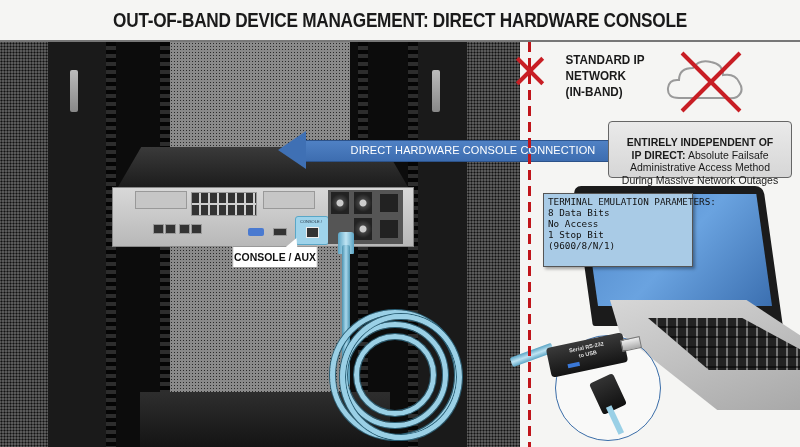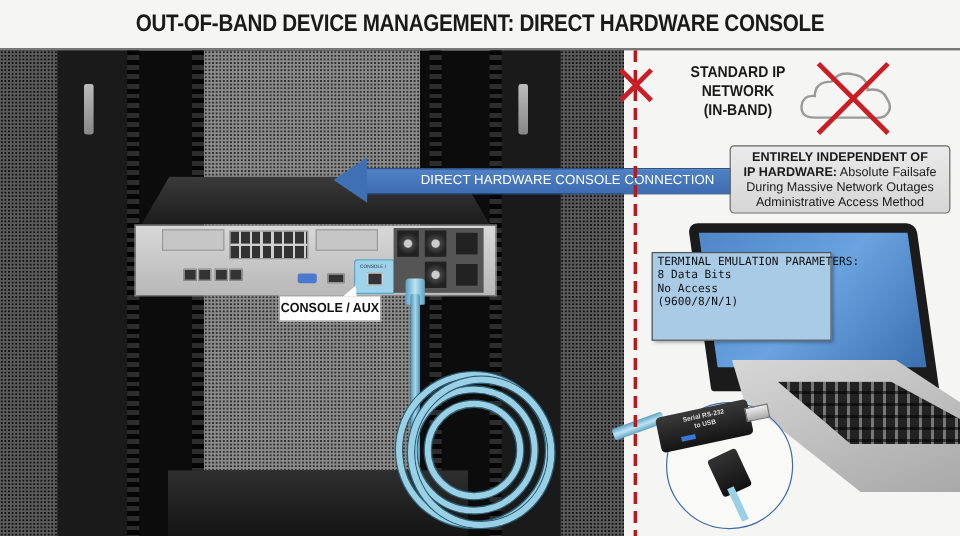--- a/index.html
+++ b/index.html
@@ -44,31 +44,31 @@
   
   .divider { position: absolute; left: 528px; top: 42px; width: 3px; height: 405px; background-image: repeating-linear-gradient(to bottom, #c0151a 0 10px, transparent 10px 16px); }
   .x-mark { position: absolute; width: 30px; height: 30px; }
   .x-mark::before, .x-mark::after { content:""; position:absolute; left:50%; top:-3px; width:4px; height:36px; background:#c81e24; margin-left:-2px; }
   .x-mark::before { transform: rotate(45deg); }
   .x-mark::after { transform: rotate(-45deg); }
   .x-big { position: absolute; width: 62px; height: 62px; }
   .x-big::before, .x-big::after { content:""; position:absolute; left:50%; top:-10px; width:4px; height:82px; background:#c81e24; margin-left:-2px; }
   .x-big::before { transform: rotate(45deg); }
   .x-big::after { transform: rotate(-45deg); }
-  .std-ip { position: absolute; left: 560px; top: 52px; width: 110px; text-align: center; font-weight: bold; font-size: 13px; line-height: 16px; color: #1a1a1a; }
+  .std-ip { position: absolute; left: 560px; top: 52px; width: 110px; font-weight: bold; font-size: 13px; line-height: 16px; color: #1a1a1a; }
   .std-ip div { transform: scaleX(0.9); }
   .cloud { position: absolute; left: 665px; top: 58px; width: 82px; height: 44px; }
-  .independent { position: absolute; left: 608px; top: 121px; width: 184px; height: 57px; background: linear-gradient(#eaeaea, #d6d6d6); border: 1px solid #666; border-radius: 4px; font-size: 10.5px; line-height: 12.5px; text-align: center; color: #1a1a1a; padding-top: 3px; box-sizing: border-box; }
+  .independent { position: absolute; left: 608px; top: 121px; width: 184px; height: 57px; background: linear-gradient(#eaeaea, #d6d6d6); border: 1px solid #666; border-radius: 4px; font-size: 10.5px; line-height: 12.5px; text-align: center; color: #1a1a1a; padding-top: 14px; box-sizing: border-box; }
   .independent b { font-weight: bold; }
   
   .laptop-lid { position: absolute; left: 583px; top: 186px; width: 190px; height: 140px; background: #1b1b1b; border-radius: 8px 8px 2px 2px; transform: skewX(8deg); }
   .laptop-screen { position: absolute; left: 8px; top: 8px; right: 8px; bottom: 20px; background: linear-gradient(135deg, #4e86c8, #6aa3e0 50%, #3b6fb0); }
   .laptop-base { position: absolute; left: 610px; top: 300px; width: 195px; height: 110px; background: linear-gradient(160deg, #d7d7d7, #a8a8a8); clip-path: polygon(0 0, 70% 0, 100% 35%, 100% 100%, 55% 100%, 5% 30%); }
   .keys { position: absolute; left: 648px; top: 318px; width: 152px; height: 52px; background-image: repeating-linear-gradient(to right, #222 0 8px, #777 8px 10px), repeating-linear-gradient(to bottom, transparent 0 8px, #777 8px 10px); background-blend-mode: multiply; clip-path: polygon(0 0, 62% 0, 100% 60%, 100% 100%, 40% 100%); }
-  .terminal { position: absolute; left: 543px; top: 210px; width: 150px; height: 74px; background: #a9cbe6; border: 1px solid #555; box-shadow: 2px 2px 3px rgba(0,0,0,0.35); font-family: "DejaVu Sans Mono", monospace; font-size: 9.3px; line-height: 11px; color: #111; padding: 2px 4px; box-sizing: border-box; white-space: pre; }
+  .terminal { position: absolute; left: 543px; top: 193px; width: 150px; height: 74px; background: #a9cbe6; border: 1px solid #555; box-shadow: 2px 2px 3px rgba(0,0,0,0.35); font-family: "DejaVu Sans Mono", monospace; font-size: 9.3px; line-height: 11px; color: #111; padding: 2px 4px; box-sizing: border-box; white-space: pre; }
   .magnifier { position: absolute; left: 555px; top: 335px; width: 104px; height: 104px; border: 1.5px solid #3a6da8; border-radius: 50%; background: rgba(255,255,255,0.4); }
   .adapter { position: absolute; left: 548px; top: 340px; width: 78px; height: 30px; background: linear-gradient(#3a3a3a, #141414); border-radius: 4px; transform: rotate(-12deg); }
   .adapter .lbl { position: absolute; left: 16px; top: 4px; width: 48px; font-size: 5.5px; line-height: 7px; color: #ddd; text-align: center; font-weight: bold; }
   .adapter .usb { position: absolute; left: 18px; top: 20px; width: 12px; height: 4px; background: #3a78d8; }
   .usb-plug { position: absolute; left: 621px; top: 338px; width: 18px; height: 10px; background: linear-gradient(#eee, #aaa); transform: rotate(-12deg); border: 1px solid #777; }
   .db9 { position: absolute; left: 595px; top: 377px; width: 26px; height: 34px; background: linear-gradient(#333, #111); border-radius: 3px; transform: rotate(-25deg); }
   .serial-tail { position: absolute; left: 612px; top: 405px; width: 6px; height: 30px; background: #9ad0e6; transform: rotate(-25deg); }
   .cable-end { position: absolute; left: 510px; top: 350px; width: 44px; height: 10px; background: linear-gradient(#5aa4c4, #bfe4f3, #5aa4c4); transform: rotate(-20deg); border-radius: 2px; }
 </style>
 </head>
@@ -140,32 +140,32 @@
   <div>NETWORK</div>
   <div>(IN-BAND)</div>
 </div>
 <svg class="cloud" viewBox="0 0 82 44">
   <path d="M14 40 Q2 40 3 30 Q4 21 14 22 Q14 10 28 10 Q34 1 46 4 Q58 6 58 17 Q70 15 74 24 Q80 33 72 39 Q68 41 62 40 Z" fill="none" stroke="#9a9a9a" stroke-width="2"></path>
 </svg>
 <div class="x-big" style="left:680px;top:51px;"></div>
 
 <div class="independent">
   <div><b>ENTIRELY INDEPENDENT OF</b></div>
-  <div><b>IP HARDWARE:</b><span> Absolute Failsafe</span></div>
+  <div><b>IP DIRECT:</b><span> Absolute Failsafe</span></div>
+  <div>Administrative Access Method</div>
   <div>During Massive Network Outages</div>
-  <div>Administrative Access Method</div>
 </div>
 
 <div class="laptop-lid">
   <div class="laptop-screen"></div>
 </div>
 <div class="laptop-base"></div>
 <div class="keys"></div>
 
-<div class="terminal"><div>TERMINAL EMULATION PARAMETERS:</div><div>8 Data Bits</div><div>No Access</div><div>(9600/8/N/1)</div></div>
+<div class="terminal"><div>TERMINAL EMULATION PARAMETERS:</div><div>8 Data Bits</div><div>No Access</div><div>1 Stop Bit</div><div>(9600/8/N/1)</div></div>
 
 <div class="magnifier"></div>
 <div class="adapter">
   <div class="lbl">
     <div>Serial RS-232</div>
     <div>to USB</div>
   </div>
   <div class="usb"></div>
 </div>
 <div class="usb-plug"></div>

